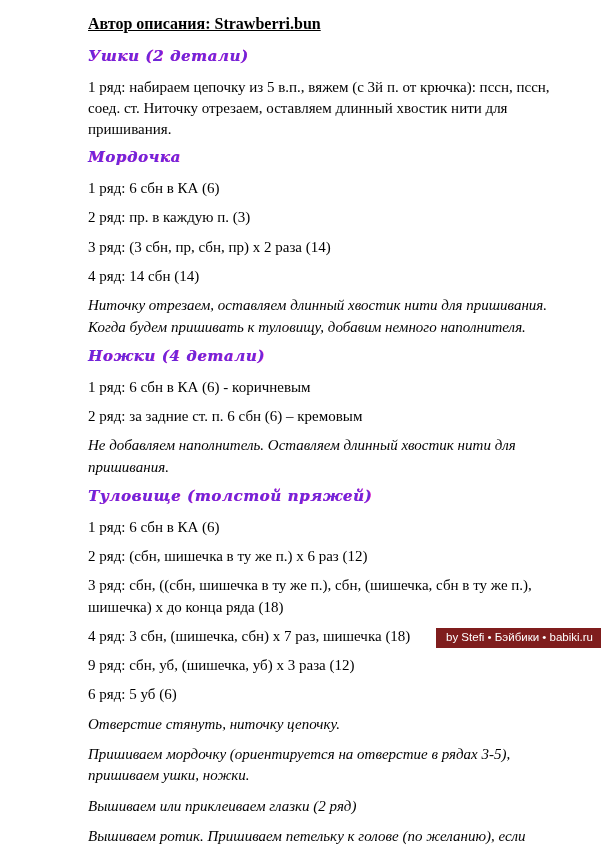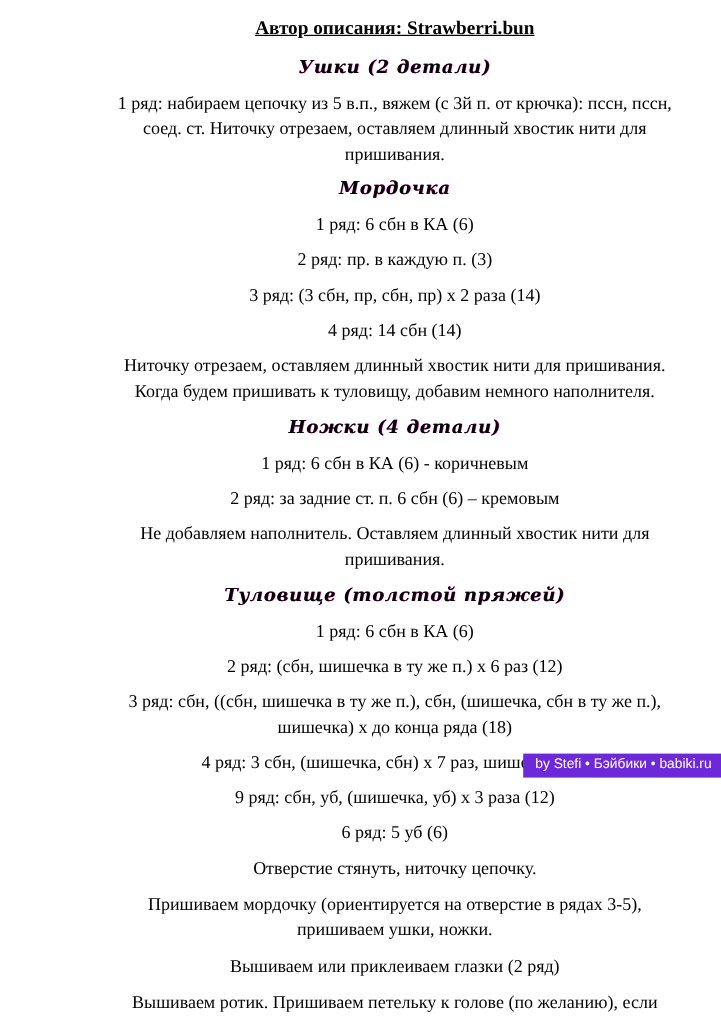--- a/index.html
+++ b/index.html
@@ -7,57 +7,57 @@
     width: 601px; height: 850px;
     background: #ffffff;
     overflow: hidden;
     font-family: "Liberation Serif", "DejaVu Serif", serif;
     color: #000000;
   }
   .page {
     position: relative;
     width: 601px; height: 651px;
     padding: 14px 36px 0 88px;
-    text-align: center;
   }
   .content { width: 482px; }
   h1.doc-title {
     font-size: 16px;
     font-weight: bold;
     text-decoration: underline;
     margin: 0 0 12px 0;
     line-height: 1.3;
   }
   h2.section-heading {
-    color: #000000;
+    color: #6d28d9;
     font-family: "DejaVu Serif", serif;
     font-style: italic;
     font-weight: bold;
     font-size: 15px;
     letter-spacing: 0.6px;
     margin: 2px 0 11px 0;
     line-height: 1.25;
     text-shadow: 0.4px 0 0 #ff2dc9;
   }
   p.row {
     font-size: 15px;
     line-height: 1.42;
     margin: 0 0 8px 0;
   }
   p.row .row-label { font-weight: normal; }
   p.note {
     font-size: 15px;
+    font-style: italic;
     line-height: 1.42;
     margin: 2px 0 9px 0;
   }
   .watermark {
     position: absolute;
     right: 0;
     bottom: 3px;
-    background: #6d28d9;
+    background: #7f1d1d;
     color: #ffffff;
     font-family: "Liberation Sans", sans-serif;
     font-size: 11.5px;
     line-height: 1;
     padding: 4px 8px 5px 10px;
     white-space: nowrap;
   }
 </style>
 </head>
 <body>

